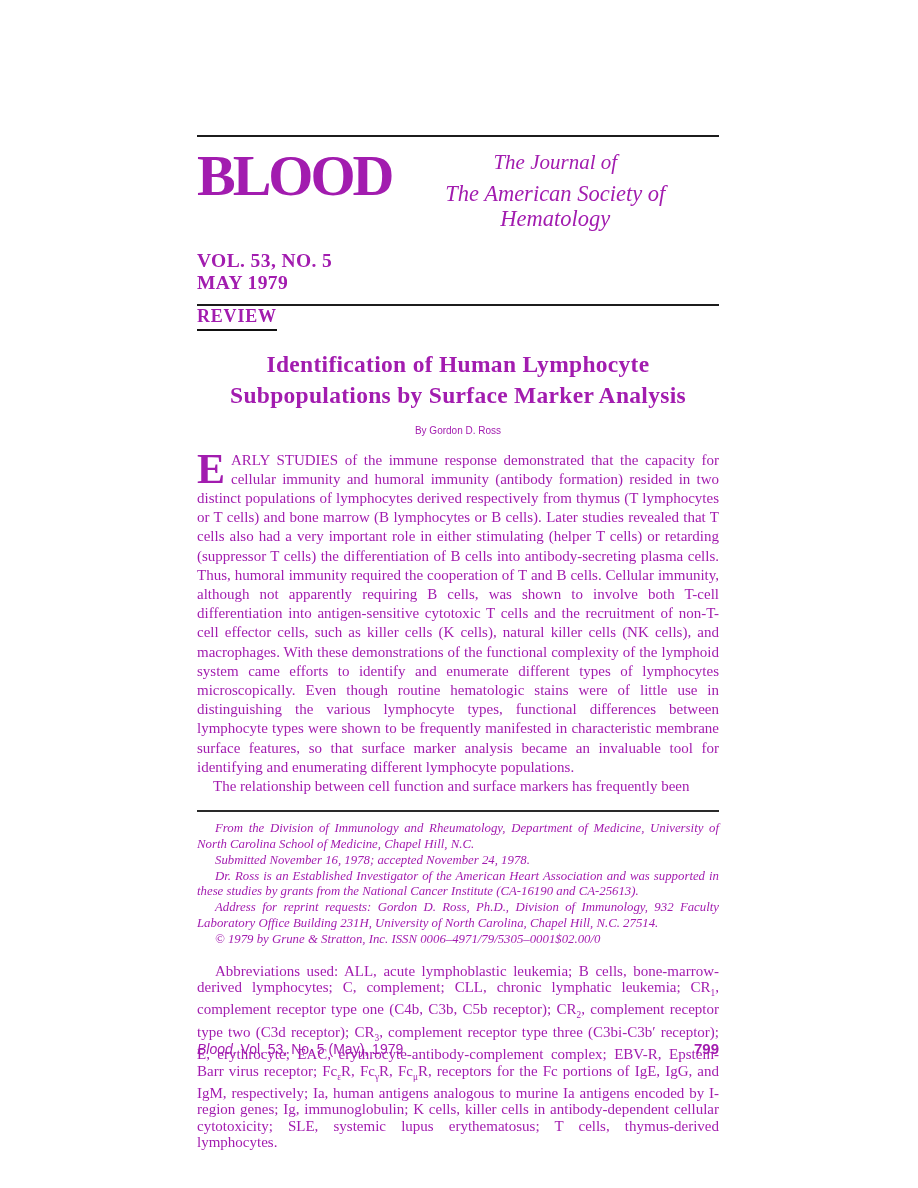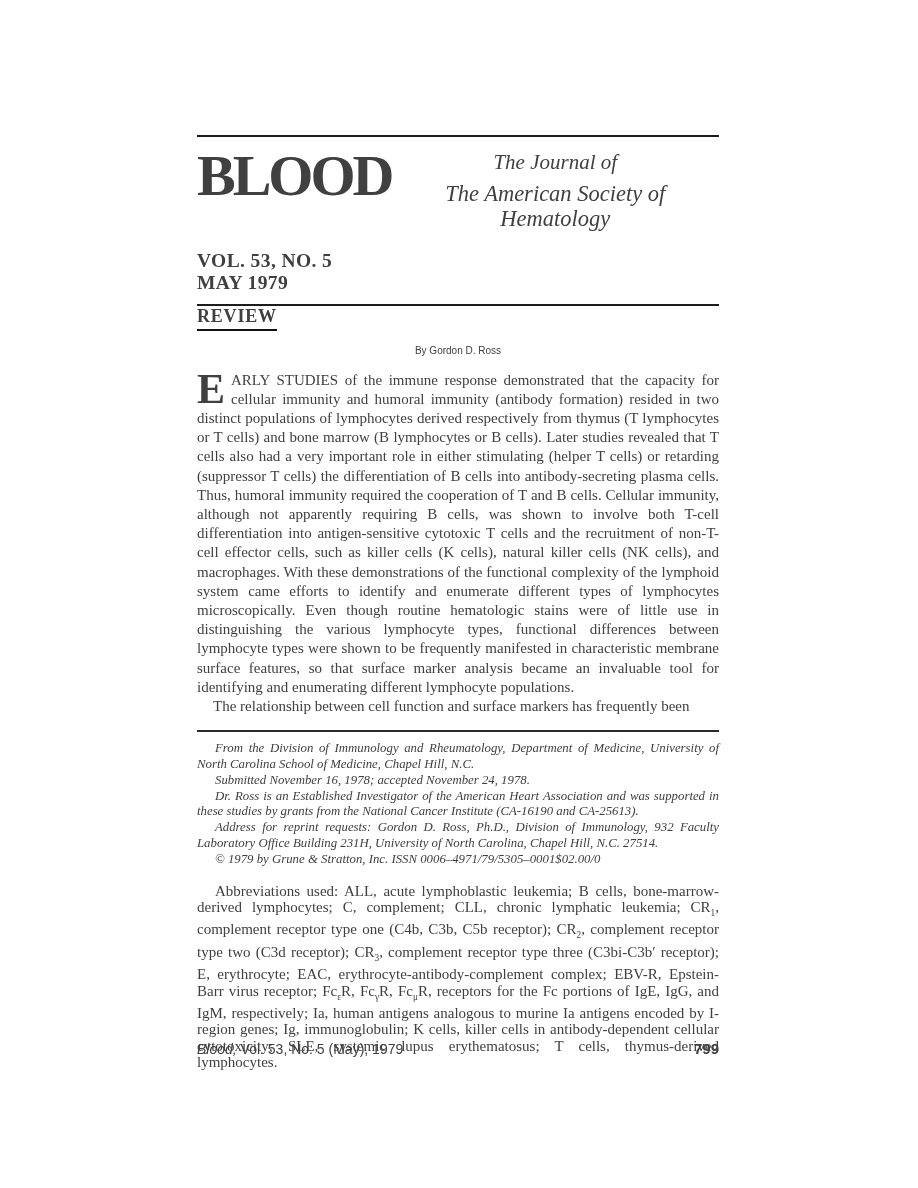--- a/index.html
+++ b/index.html
@@ -1,21 +1,21 @@
 <!DOCTYPE html>
 <html><head>
 <meta charset="utf-8">
 <style>
   html, body { margin: 0; padding: 0; background: #ffffff; }
   .page {
     position: relative;
     width: 918px;
     height: 1188px;
     background: #ffffff;
-    color: #404040;
+    color: #a21caf;
     overflow: hidden;
     font-family: "Liberation Serif", serif;
   }
   .column {
     position: absolute;
     left: 197px;
     top: 0;
     width: 522px;
   }
   .rule { height: 0; border-top: 2px solid #1c1c1c; }
@@ -145,20 +145,24 @@
       <span>VOL. 53, NO. 5</span>
       <span>MAY 1979</span>
     </div>
 
     <div class="rule rule-mid"></div>
 
     <div>
       <span class="review">REVIEW</span>
     </div>
 
+    <div class="title">
+      <div>Identification of Human Lymphocyte</div>
+      <div>Subpopulations by Surface Marker Analysis</div>
+    </div>
 
     <div class="byline">By Gordon D. Ross</div>
 
     <div class="bodytext">
       <p><span class="dropcap">E</span><span>ARLY STUDIES of the immune response demonstrated that the capacity for cellular immunity and humoral immunity (antibody formation) resided in two distinct populations of lymphocytes derived respectively from thymus (T lymphocytes or T cells) and bone marrow (B lymphocytes or B cells). Later studies revealed that T cells also had a very important role in either stimulating (helper T cells) or retarding (suppressor T cells) the differentiation of B cells into antibody-secreting plasma cells. Thus, humoral immunity required the cooperation of T and B cells. Cellular immunity, although not apparently requiring B cells, was shown to involve both T-cell differentiation into antigen-sensitive cytotoxic T cells and the recruitment of non-T-cell effector cells, such as killer cells (K cells), natural killer cells (NK cells), and macrophages. With these demonstrations of the functional complexity of the lymphoid system came efforts to identify and enumerate different types of lymphocytes microscopically. Even though routine hematologic stains were of little use in distinguishing the various lymphocyte types, functional differences between lymphocyte types were shown to be frequently manifested in characteristic membrane surface features, so that surface marker analysis became an invaluable tool for identifying and enumerating different lymphocyte populations.</span></p>
       <p class="para2">The relationship between cell function and surface markers has frequently been</p>
     </div>
 
     <div class="rule rule-foot"></div>
 

